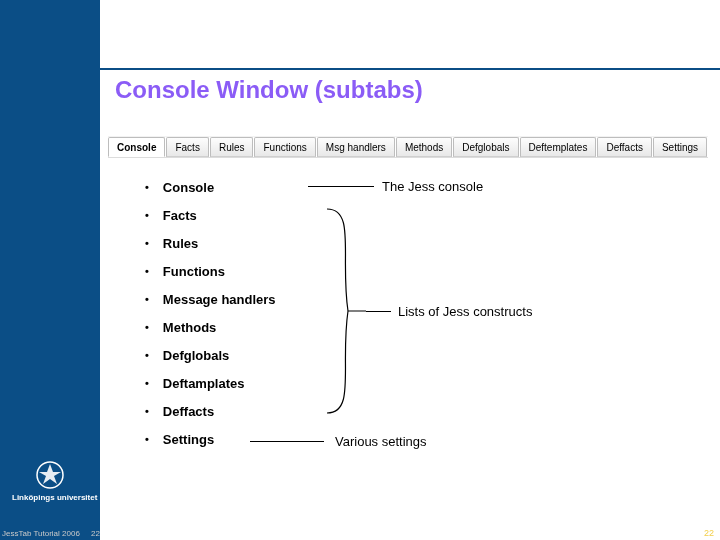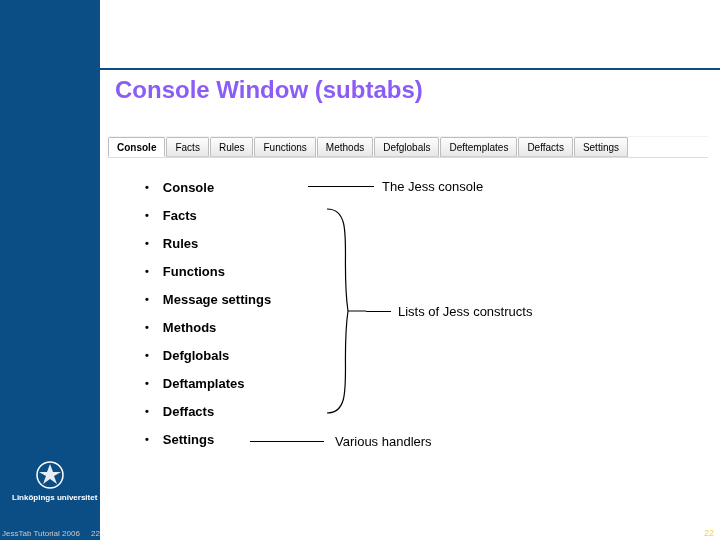--- a/index.html
+++ b/index.html
@@ -156,20 +156,21 @@
 <div class="left-rail"></div>
 <div class="top-rule"></div>
 
 <div class="slide-title">Console Window (subtabs)</div>
 
 <div class="tabstrip">
   <div class="tab active">Console</div>
   <div class="tab">Facts</div>
   <div class="tab">Rules</div>
   <div class="tab">Functions</div>
+  <div class="tab">Msg handlers</div>
   <div class="tab">Methods</div>
   <div class="tab">Defglobals</div>
   <div class="tab">Deftemplates</div>
   <div class="tab">Deffacts</div>
   <div class="tab">Settings</div>
 </div>
 
 <div class="list">
   <div class="list-item">
       <span class="bullet">•</span>
@@ -182,21 +183,21 @@
   <div class="list-item">
       <span class="bullet">•</span>
       <span>Rules</span>
     </div>
   <div class="list-item">
       <span class="bullet">•</span>
       <span>Functions</span>
     </div>
   <div class="list-item">
       <span class="bullet">•</span>
-      <span>Message settings</span>
+      <span>Message handlers</span>
     </div>
   <div class="list-item">
       <span class="bullet">•</span>
       <span>Methods</span>
     </div>
   <div class="list-item">
       <span class="bullet">•</span>
       <span>Defglobals</span>
     </div>
   <div class="list-item">
@@ -218,21 +219,21 @@
 
 <div class="brace">
   <svg viewBox="0 0 42 208" preserveAspectRatio="none">
     <path d="M1 2 C 30 2, 14 50, 22 104 C 30 104, 36 104, 40 104 M1 206 C 30 206, 14 158, 22 104" fill="none" stroke="#000" stroke-width="1.2"></path>
   </svg>
 </div>
 <div class="line-methods"></div>
 <div class="annot" style="left:398px; top:304px;">Lists of Jess constructs</div>
 
 <div class="line-settings"></div>
-<div class="annot" style="left:335px; top:434px;">Various handlers</div>
+<div class="annot" style="left:335px; top:434px;">Various settings</div>
 
 <div class="logo-wrap">
   <svg width="30" height="30" viewBox="0 0 30 30">
     <circle cx="15" cy="15" r="13" fill="none" stroke="#fff" stroke-width="1.5"></circle>
     <path d="M15 4 L18 12 L26 12 L19 16 L22 24 L15 19 L8 24 L11 16 L4 12 L12 12 Z" fill="#fff" opacity="0.9"></path>
   </svg>
   <div class="logo-text">Linköpings universitet</div>
 </div>
 
 <div class="footer-left">

